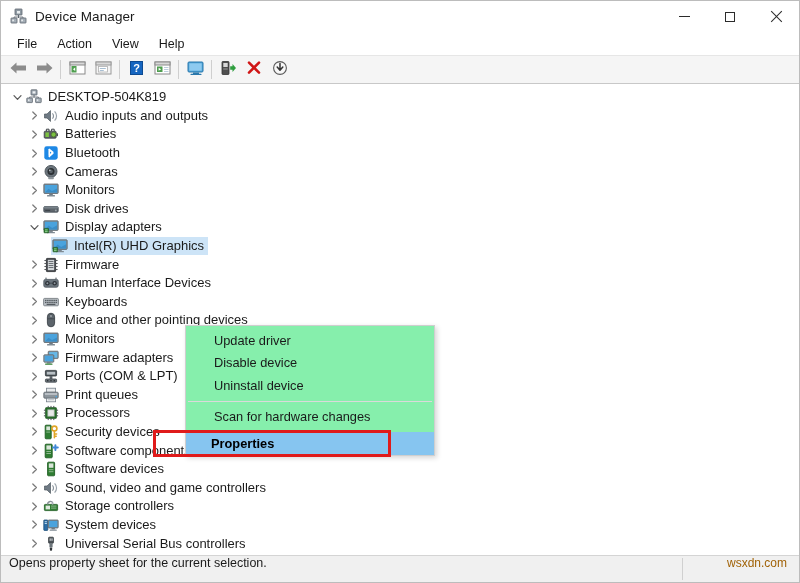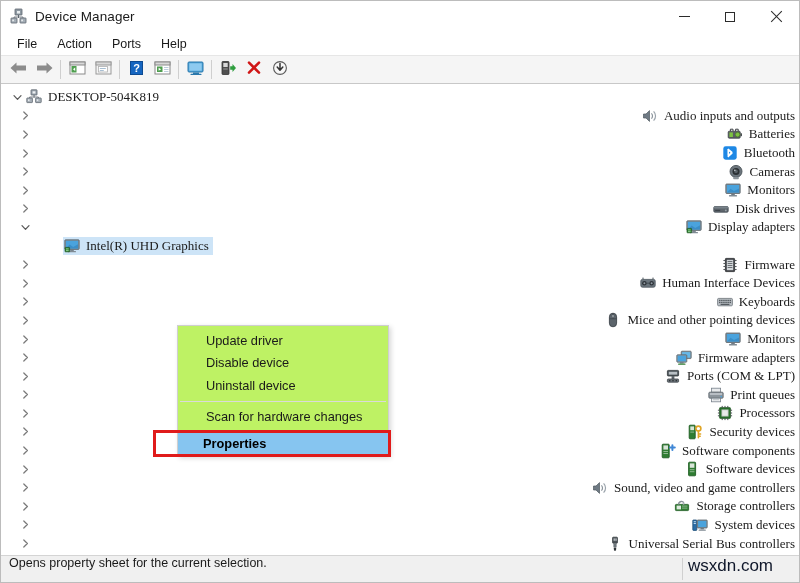--- a/index.html
+++ b/index.html
@@ -131,21 +131,20 @@
   
   .content {
     flex: 1 1 auto;
     background: #ffffff;
     position: relative;
     overflow: hidden;
   }
   .tree {
     padding-top: 4px;
     font-size: 13px;
-    font-family: Liberation Serif, serif;
   }
   .node {
     height: 18.6px;
     display: flex;
     align-items: center;
     white-space: nowrap;
     position: relative;
   }
   .node .chev {
     width: 16px;
@@ -163,22 +162,22 @@
     flex: 0 0 auto;
     margin-right: 6px;
     position: relative;
   }
   .node .lbl {
     font-size: 13px;
     color: #1a1a1a;
     line-height: 16px;
   }
   .node.depth0 { padding-left: 8px; }
-  .node.depth1 { padding-left: 16px; justify-content: space-between; }
-  .node.depth2 { padding-left: 46px; }
+  .node.depth1 { padding-left: 25px; }
+  .node.depth2 { padding-left: 34px; }
   .node.selected .selwrap {
     background: #cde4f7;
   }
   .selwrap {
     display: inline-flex;
     align-items: center;
     padding: 1px 4px 1px 1px;
   }
 
   
@@ -199,32 +198,32 @@
   .status-sep {
     position: absolute;
     right: 116px;
     top: 2px;
     bottom: 2px;
     width: 1px;
     background: #d0d0d0;
   }
   .watermark {
     position: absolute;
-    right: 26px;
-    font-size: 17px;
-    color: #0f172a;
+    right: 12px;
+    font-size: 12px;
+    color: #a16207;
   }
 
   
   .ctxmenu {
     position: absolute;
-    left: 176px;
+    left: 184px;
     top: 241px;
-    width: 212px;
-    background: #bef264;
+    width: 250px;
+    background: #86efac;
     border: 1px solid #cfcfcf;
     box-shadow: 2px 2px 5px rgba(0,0,0,0.16);
     padding: 3px 0 0 0;
     z-index: 40;
     box-sizing: border-box;
   }
   .ctx-item {
     height: 22.5px;
     display: flex;
     align-items: center;
@@ -287,21 +286,21 @@
       </div>
       <div class="winbtn close">
         <span class="close-glyph"></span>
       </div>
     </div>
   </div>
 
   <div class="menubar">
     <div class="menu-item">File</div>
     <div class="menu-item">Action</div>
-    <div class="menu-item">Ports</div>
+    <div class="menu-item">View</div>
     <div class="menu-item">Help</div>
   </div>
 
   <div class="toolbar">
 
     <div class="tb-btn">
       <span>
         <svg width="19" height="16" viewBox="0 0 19 16">
           <path d="M7.5 2.5 L1.5 8 L7.5 13.5 V10.5 H17 V5.5 H7.5 Z" fill="#8c8c8c"></path>
         </svg>

